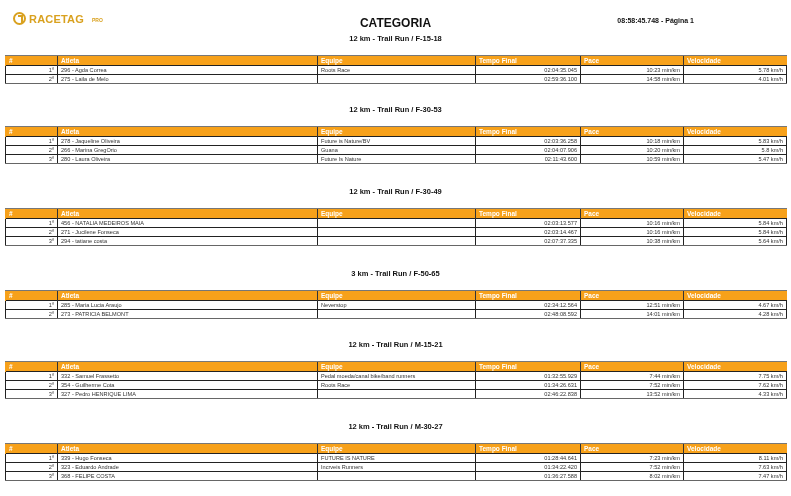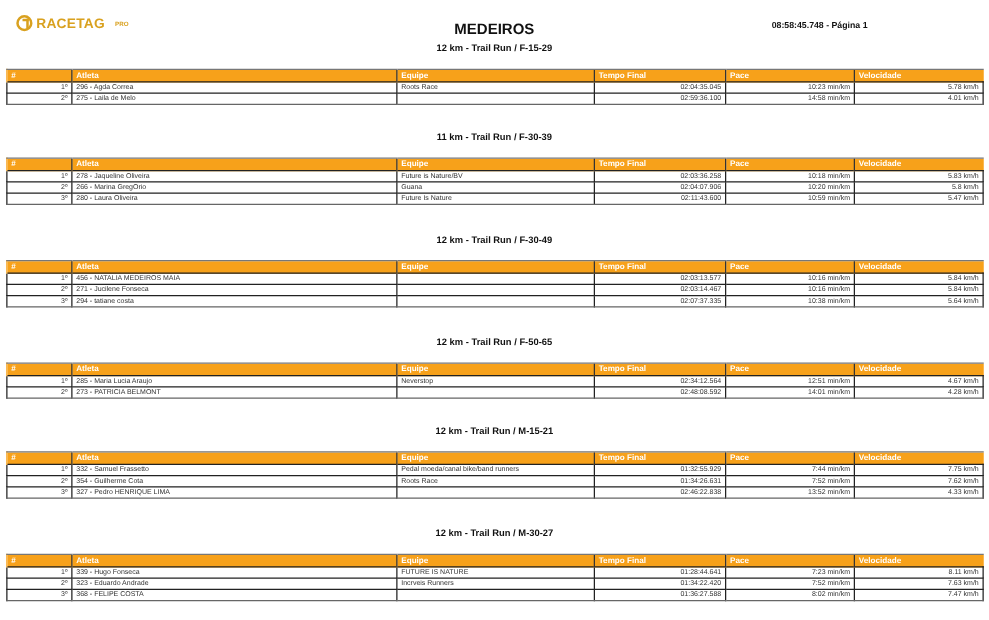--- a/index.html
+++ b/index.html
@@ -26,27 +26,27 @@
 </style>
 </head>
 <body>
 
 <div class="header">
   <div class="logo">
     <span class="logo-mark"></span>
     <span class="logo-text">RACETAG</span>
     <span class="logo-sub">PRO</span>
   </div>
-  <div class="title">MEDEIROS</div>
+  <div class="title">CATEGORIA</div>
   <div class="timestamp">08:58:45.748 - Página 1</div>
 </div>
 
 <div id="sections">
     <div class="section" style="top: 33px;">
-      <div class="section-title">12 km - Trail Run / F-15-29</div>
+      <div class="section-title">12 km - Trail Run / F-15-18</div>
       <table style="top: 22px;">
         <colgroup>
           <col class="c0">
           <col class="c1">
           <col class="c2">
           <col class="c3">
           <col class="c4">
           <col class="c5">
         </colgroup>
         <thead>
@@ -73,21 +73,21 @@
             <td class="">275 - Laila de Melo</td>
             <td class=""></td>
             <td class="num">02:59:36.100</td>
             <td class="num">14:58 min/km</td>
             <td class="num">4.01 km/h</td>
           </tr>
         </tbody>
       </table>
     </div>
     <div class="section" style="top: 104px;">
-      <div class="section-title">11 km - Trail Run / F-30-39</div>
+      <div class="section-title">12 km - Trail Run / F-30-53</div>
       <table style="top: 22px;">
         <colgroup>
           <col class="c0">
           <col class="c1">
           <col class="c2">
           <col class="c3">
           <col class="c4">
           <col class="c5">
         </colgroup>
         <thead>
@@ -171,21 +171,21 @@
             <td class="">294 - tatiane costa</td>
             <td class=""></td>
             <td class="num">02:07:37.335</td>
             <td class="num">10:38 min/km</td>
             <td class="num">5.64 km/h</td>
           </tr>
         </tbody>
       </table>
     </div>
     <div class="section" style="top: 268px;">
-      <div class="section-title">12 km - Trail Run / F-50-65</div>
+      <div class="section-title">3 km - Trail Run / F-50-65</div>
       <table style="top: 22px;">
         <colgroup>
           <col class="c0">
           <col class="c1">
           <col class="c2">
           <col class="c3">
           <col class="c4">
           <col class="c5">
         </colgroup>
         <thead>

